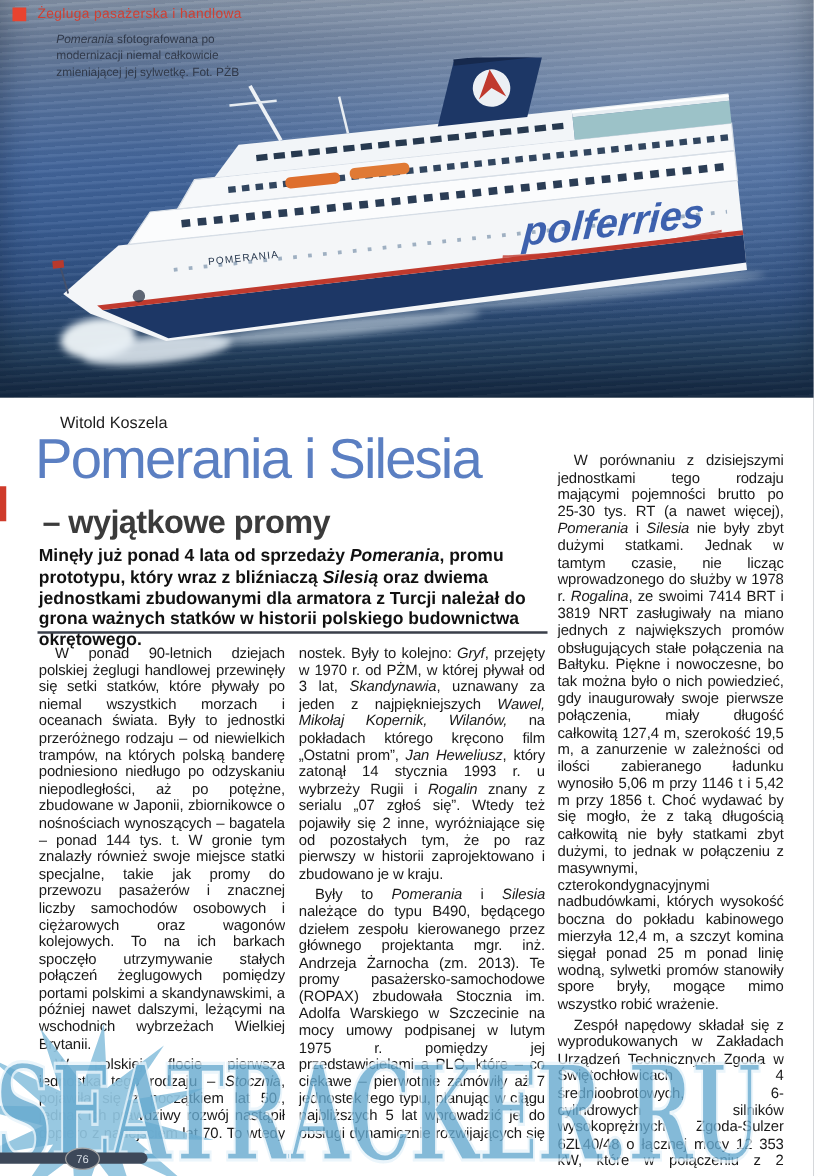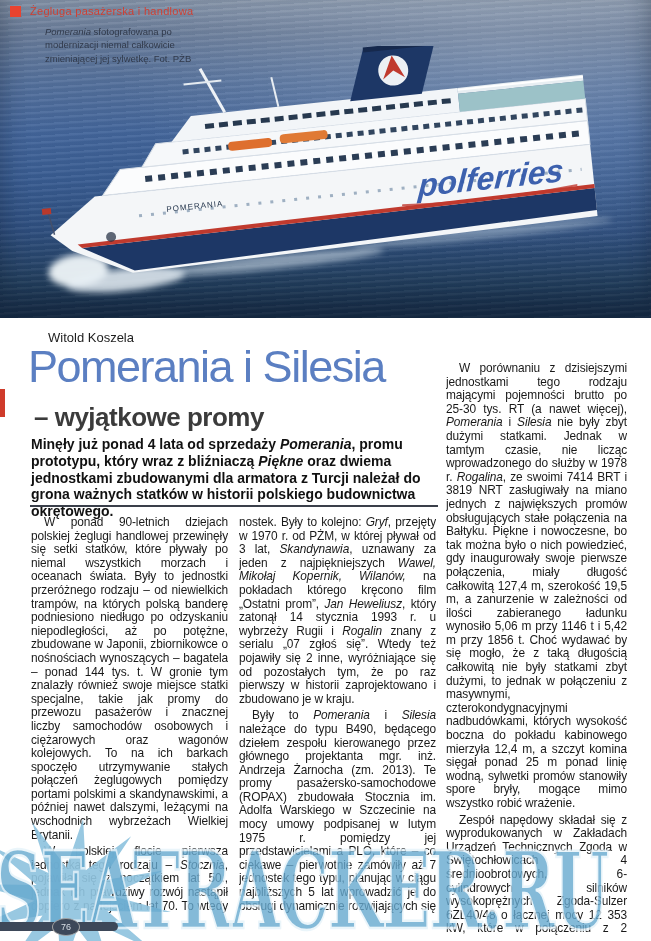--- a/index.html
+++ b/index.html
@@ -159,21 +159,21 @@
       <span class="kicker-text">Żegluga pasażerska i handlowa</span>
     </div>
     <div class="caption"><i>Pomerania</i> sfotografowana po modernizacji niemal całkowicie zmieniającej jej sylwetkę. Fot. PŻB</div>
   </div>
 
   <div class="red-edge"></div>
 
   <div class="byline">Witold Koszela</div>
   <h1 class="title">Pomerania i Silesia</h1>
   <h2 class="subtitle">– wyjątkowe promy</h2>
-  <p class="lead">Minęły już ponad 4 lata od sprzedaży <i>Pomerania</i>, promu prototypu, który wraz z bliźniaczą <i>Piękne</i> oraz dwiema jednostkami zbudowanymi dla armatora z Turcji należał do grona ważnych statków w historii polskiego budownictwa okrętowego.</p>
+  <p class="lead">Minęły już ponad 4 lata od sprzedaży <i>Pomerania</i>, promu prototypu, który wraz z bliźniaczą <i>Silesią</i> oraz dwiema jednostkami zbudowanymi dla armatora z Turcji należał do grona ważnych statków w historii polskiego budownictwa okrętowego.</p>
   <div class="rule"></div>
 
   <div class="cols2">
     <div class="coltext">
         <p>W ponad 90-letnich dziejach polskiej żeglugi handlowej przewinęły się setki statków, które pływały po niemal wszystkich morzach i oceanach świata. Były to jednostki przeróżnego rodzaju – od niewielkich trampów, na których polską banderę podniesiono niedługo po odzyskaniu niepodległości, aż po potężne, zbudowane w Japonii, zbiornikowce o nośnościach wynoszących – bagatela – ponad 144 tys. t. W gronie tym znalazły również swoje miejsce statki specjalne, takie jak promy do przewozu pasażerów i znacznej liczby samochodów osobowych i ciężarowych oraz wagonów kolejowych. To na ich barkach spoczęło utrzymywanie stałych połączeń żeglugowych pomiędzy portami polskimi a skandynawskimi, a później nawet dalszymi, leżącymi na wschodnich wybrzeżach Wielkiej Brytanii.</p>
         <p>W polskiej flocie pierwsza jednostka tego rodzaju – <i>Stocznia</i>, pojawiła się z początkiem lat 50., jednak ich prawdziwy rozwój nastąpił dopiero z nadejściem lat 70. To wtedy gdyński armator – Polskie Linie Oceaniczne – wprowadził do służby aż 7 takich jed-</p>
       </div>
     <div class="coltext">
         <p class="no-indent">nostek. Były to kolejno: <i>Gryf</i>, przejęty w 1970 r. od PŻM, w której pływał od 3 lat, <i>Skandynawia</i>, uznawany za jeden z najpiękniejszych <i>Wawel, Mikołaj Kopernik, Wilanów,</i> na pokładach którego kręcono film „Ostatni prom”, <i>Jan Heweliusz</i>, który zatonął 14 stycznia 1993 r. u wybrzeży Rugii i <i>Rogalin</i> znany z serialu „07 zgłoś się”. Wtedy też pojawiły się 2 inne, wyróżniające się od pozostałych tym, że po raz pierwszy w historii zaprojektowano i zbudowano je w kraju.</p>
         <p>Były to <i>Pomerania</i> i <i>Silesia</i> należące do typu B490, będącego dziełem zespołu kierowanego przez głównego projektanta mgr. inż. Andrzeja Żarnocha (zm. 2013). Te promy pasażersko-samochodowe (ROPAX) zbudowała Stocznia im. Adolfa Warskiego w Szczecinie na mocy umowy podpisanej w lutym 1975 r. pomiędzy jej przedstawicielami a PLO, które – co ciekawe – pierwotnie zamówiły aż 7 jednostek tego typu, planując w ciągu najbliższych 5 lat wprowadzić je do obsługi dynamicznie rozwijających się w tym czasie połączeń pomiędzy Polską a Skandynawią.</p>

